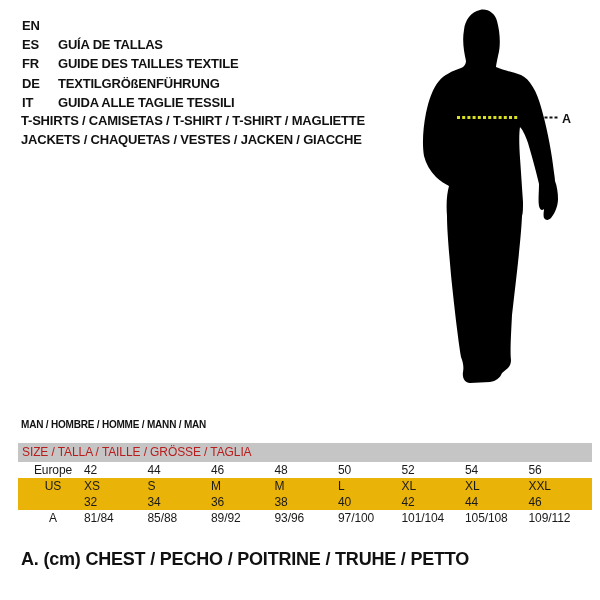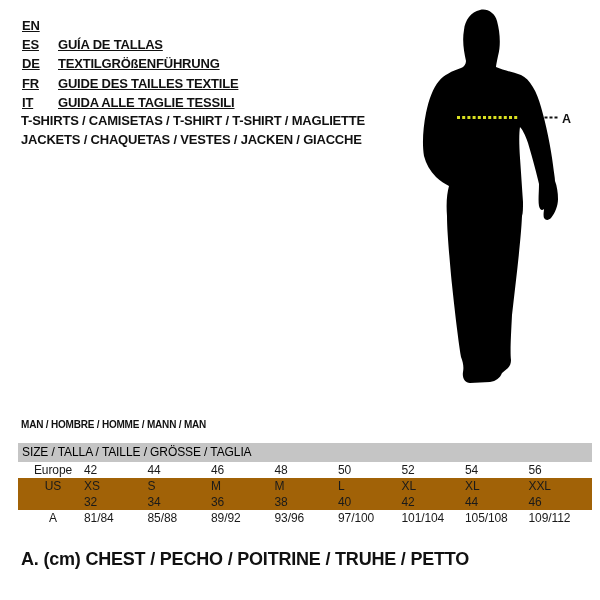--- a/index.html
+++ b/index.html
@@ -1,65 +1,65 @@
 <!DOCTYPE html>
 <html><head>
 <meta charset="utf-8">
 <style>
   html,body{margin:0;padding:0;}
   body{width:600px;height:600px;background:#ffffff;font-family:"Liberation Sans",sans-serif;color:#111;}
   .canvas{position:relative;width:600px;height:600px;background:#fff;overflow:hidden;}
 
   
   .langs{position:absolute;left:22px;top:16px;font-weight:bold;font-size:13px;line-height:19.2px;letter-spacing:-0.2px;}
-  .lang-row{display:flex;text-decoration:underline;}
+  .lang-row{display:flex;}
   .lang-code{width:36px;flex:0 0 36px;}
 
   
   .cats{position:absolute;left:21px;top:111px;font-weight:bold;font-size:13px;line-height:19.4px;letter-spacing:-0.2px;}
 
   
   .figure{position:absolute;left:400px;top:0;width:200px;height:400px;}
   .figure svg{display:block;width:200px;height:400px;}
   .figure text{font-family:"Liberation Sans",sans-serif;font-size:12.5px;font-weight:bold;fill:#111;}
 
   
   .man-label{position:absolute;left:21px;top:419px;font-weight:bold;font-size:10px;letter-spacing:-0.2px;}
 
   
   .size-table{position:absolute;left:18px;top:443px;width:574px;font-size:12px;color:#1a1a1a;letter-spacing:-0.1px;}
-  .t-header{height:19px;line-height:19px;background:#c5c5c5;padding-left:4px;color:#000000;}
+  .t-header{height:19px;line-height:19px;background:#c5c5c5;padding-left:4px;color:#b91c1c;}
   .t-row{display:grid;grid-template-columns:66px repeat(8,1fr);height:16px;line-height:16px;align-items:center;}
-  .t-row.band{background:#a16207;}
+  .t-row.band{background:#eab308;}
   .t-label{padding-left:4px;text-align:center;}
   .t-cell{text-align:left;}
 
   
   .footnote{position:absolute;left:21px;top:549px;font-weight:bold;font-size:18px;letter-spacing:-0.2px;}
 </style>
 </head>
 <body>
 
 <div class="canvas">
 
   <div class="langs">
     <div class="lang-row">
       <span class="lang-code">EN</span>
     </div>
     <div class="lang-row">
       <span class="lang-code">ES</span>
       <span class="lang-label">GUÍA DE TALLAS</span>
     </div>
     <div class="lang-row">
+      <span class="lang-code">FR</span>
+      <span class="lang-label">GUIDE DES TAILLES TEXTILE</span>
+    </div>
+    <div class="lang-row">
       <span class="lang-code">DE</span>
       <span class="lang-label">TEXTILGRÖßENFÜHRUNG</span>
-    </div>
-    <div class="lang-row">
-      <span class="lang-code">FR</span>
-      <span class="lang-label">GUIDE DES TAILLES TEXTILE</span>
     </div>
     <div class="lang-row">
       <span class="lang-code">IT</span>
       <span class="lang-label">GUIDA ALLE TAGLIE TESSILI</span>
     </div>
   </div>
 
   <div class="cats">
     <div>T-SHIRTS / CAMISETAS / T-SHIRT / T-SHIRT / MAGLIETTE</div>
     <div>JACKETS / CHAQUETAS / VESTES / JACKEN / GIACCHE</div>

